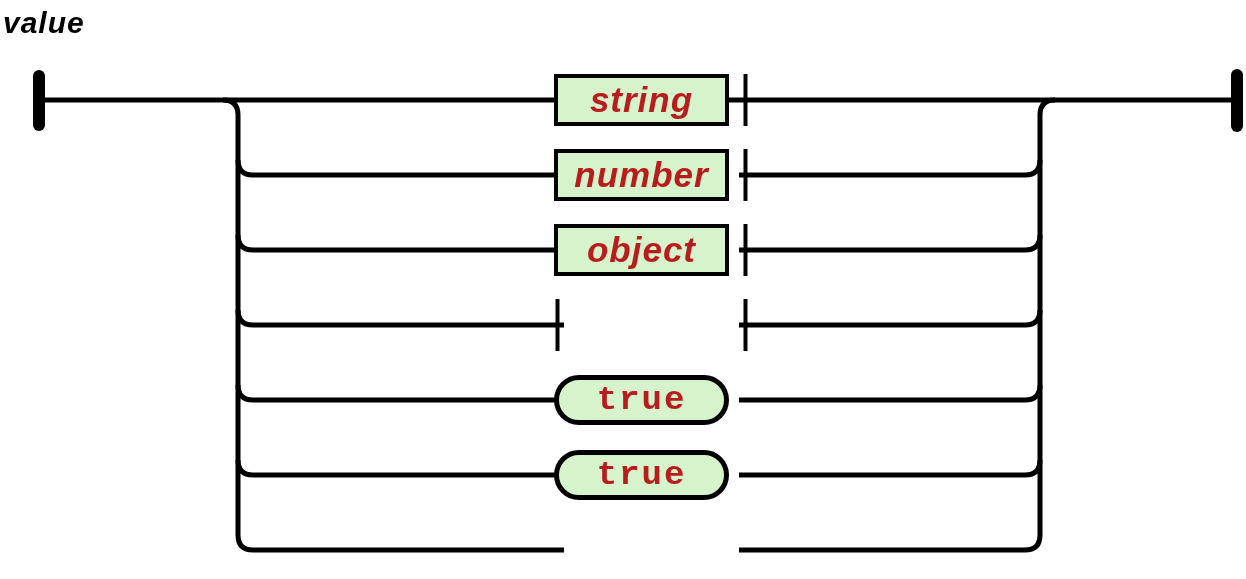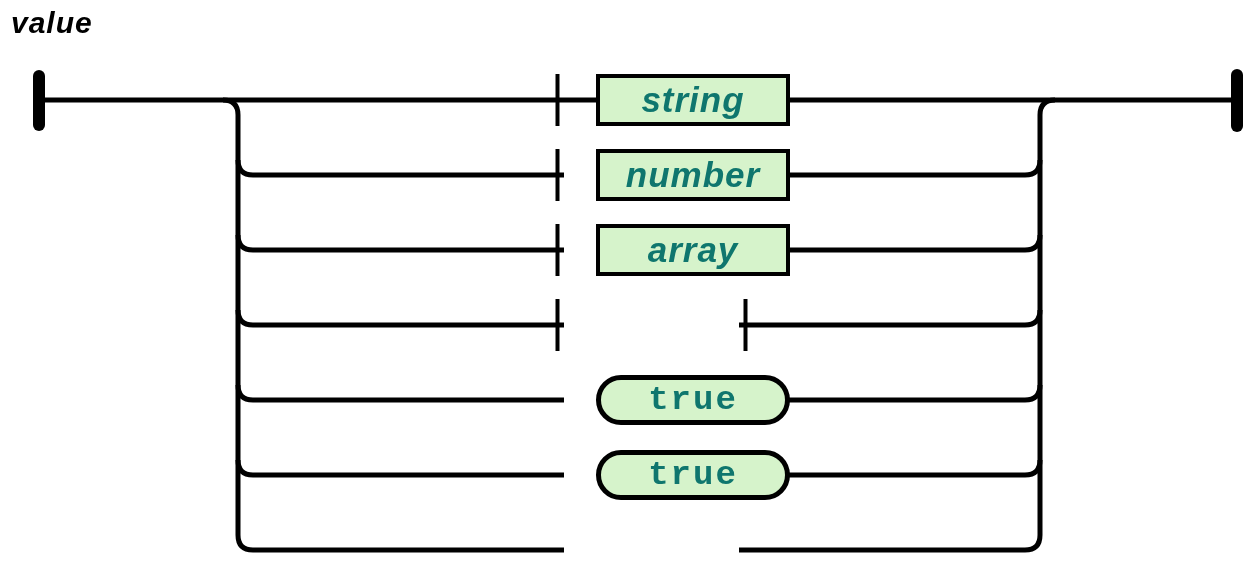--- a/index.html
+++ b/index.html
@@ -18,38 +18,37 @@
   .diagram-title {
     position: absolute;
     left: 3px;
     top: 6px;
     font-family: "Liberation Sans", sans-serif;
     font-size: 30px;
     font-weight: bold;
     font-style: italic;
     letter-spacing: 1px;
     color: #000000;
-    margin-left: 8px;
   }
   .rails {
     position: absolute;
     left: 0;
     top: 0;
   }
   .node {
     position: absolute;
-    left: 596px;
-    width: 194px;
+    left: 554px;
+    width: 175px;
     box-sizing: border-box;
     background: var(--node-fill, #d6f3cb);
     border: 4px solid var(--line-color, #000000);
     display: flex;
     align-items: center;
     justify-content: center;
-    color: #0f766e;
+    color: #b91c1c;
   }
   .rect-node {
     height: 52px;
     font-family: "Liberation Sans", sans-serif;
     font-size: 35px;
     font-weight: bold;
     font-style: italic;
     letter-spacing: 1px;
   }
   .pill-node {
@@ -109,21 +108,21 @@
     </g>
 
     <rect x="33" y="70" width="12" height="61" rx="6" fill="#000000" stroke="none"></rect>
     <rect x="1231" y="69" width="12" height="63" rx="6" fill="#000000" stroke="none"></rect>
   </svg>
 
   <div class="node rect-node row-0">string</div>
 
   <div class="node rect-node row-1">number</div>
 
-  <div class="node rect-node row-2">array</div>
+  <div class="node rect-node row-2">object</div>
 
 
   <div class="node pill-node row-4">true</div>
 
   <div class="node pill-node row-5">true</div>
 
 
 </div>
 
 </body></html>

